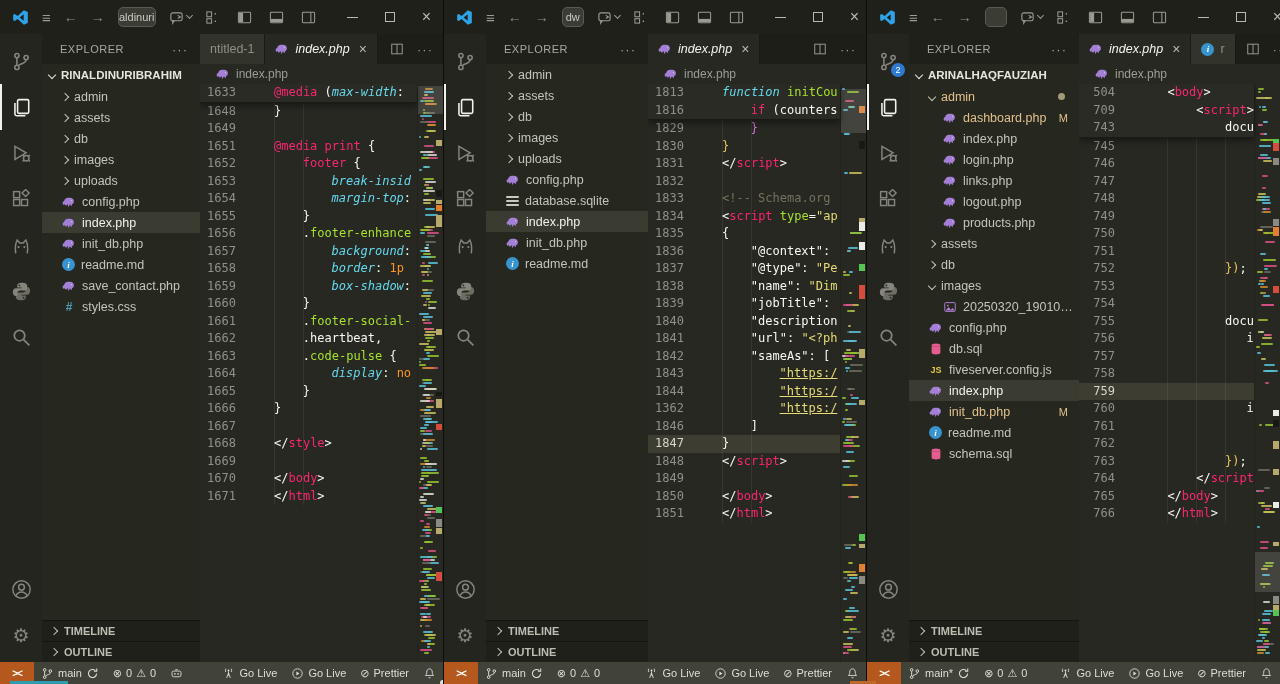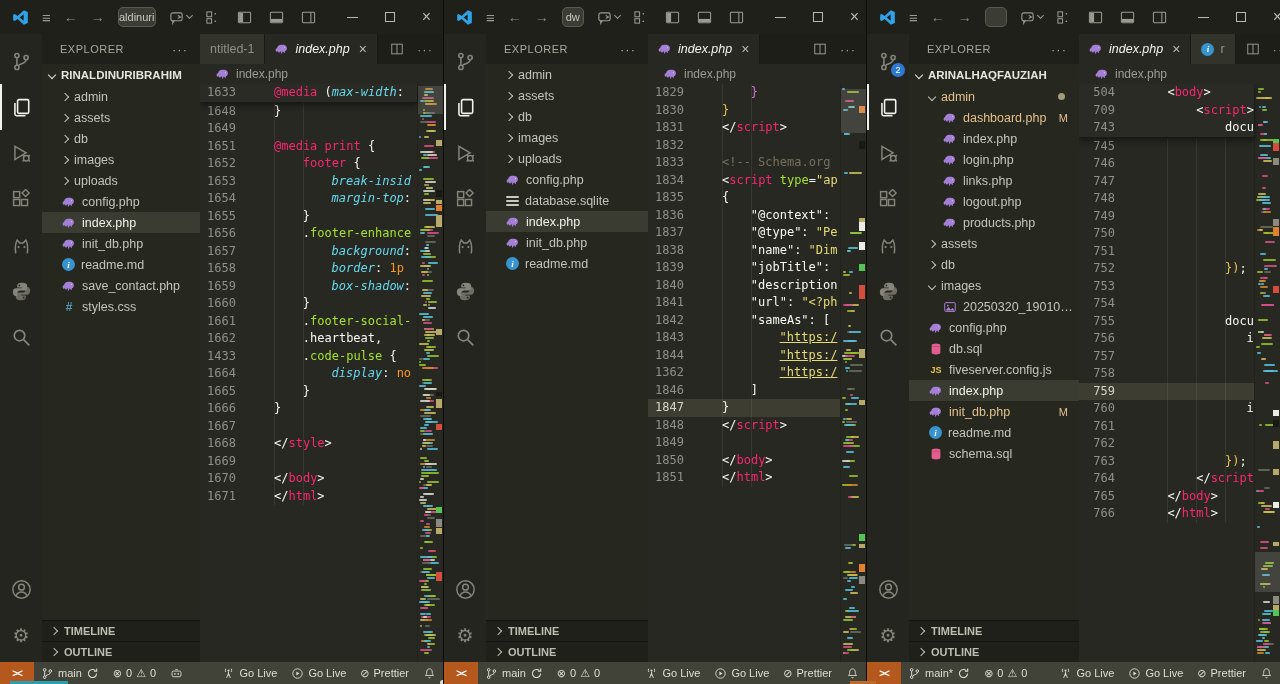--- a/index.html
+++ b/index.html
@@ -353,21 +353,21 @@
               <div class="cl"><span class="ln">1653</span><span class="code" style="padding-left: 83.6px;"><span class="tk-cy">break-insid</span></span></div>
               <div class="cl"><span class="ln">1654</span><span class="code" style="padding-left: 83.6px;"><span class="tk-cy">margin-top</span><span class="tk-pl">:</span></span></div>
               <div class="cl"><span class="ln">1655</span><span class="code" style="padding-left: 54.8px;"><span class="tk-pl">}</span></span></div>
               <div class="cl"><span class="ln">1656</span><span class="code" style="padding-left: 54.8px;"><span class="tk-pl">.</span><span class="tk-fn">footer-enhance</span></span></div>
               <div class="cl"><span class="ln">1657</span><span class="code" style="padding-left: 83.6px;"><span class="tk-cy">background</span><span class="tk-pl">:</span></span></div>
               <div class="cl"><span class="ln">1658</span><span class="code" style="padding-left: 83.6px;"><span class="tk-cy">border</span><span class="tk-pl">: </span><span class="tk-or">1p</span></span></div>
               <div class="cl"><span class="ln">1659</span><span class="code" style="padding-left: 83.6px;"><span class="tk-cy">box-shadow</span><span class="tk-pl">:</span></span></div>
               <div class="cl"><span class="ln">1660</span><span class="code" style="padding-left: 54.8px;"><span class="tk-pl">}</span></span></div>
               <div class="cl"><span class="ln">1661</span><span class="code" style="padding-left: 54.8px;"><span class="tk-pl">.</span><span class="tk-fn">footer-social-</span></span></div>
               <div class="cl"><span class="ln">1662</span><span class="code" style="padding-left: 54.8px;"><span class="tk-pl">.heartbeat,</span></span></div>
-              <div class="cl"><span class="ln">1433</span><span class="code" style="padding-left: 54.8px;"><span class="tk-pl">.</span><span class="tk-fn">code-pulse</span><span class="tk-pl"> {</span></span></div>
+              <div class="cl"><span class="ln">1663</span><span class="code" style="padding-left: 54.8px;"><span class="tk-pl">.</span><span class="tk-fn">code-pulse</span><span class="tk-pl"> {</span></span></div>
               <div class="cl"><span class="ln">1664</span><span class="code" style="padding-left: 83.6px;"><span class="tk-cy">display</span><span class="tk-pl">: </span><span class="tk-or">no</span></span></div>
               <div class="cl"><span class="ln">1665</span><span class="code" style="padding-left: 54.8px;"><span class="tk-pl">}</span></span></div>
               <div class="cl"><span class="ln">1666</span><span class="code" style="padding-left: 26px;"><span class="tk-pl">}</span></span></div>
               <div class="cl"><span class="ln">1667</span><span class="code" style="padding-left: 26px;"></span></div>
               <div class="cl"><span class="ln">1668</span><span class="code" style="padding-left: 26px;"><span class="tk-pl">&lt;/</span><span class="tk-k">style</span><span class="tk-pl">&gt;</span></span></div>
               <div class="cl"><span class="ln">1669</span><span class="code" style="padding-left: 26px;"></span></div>
               <div class="cl"><span class="ln">1670</span><span class="code" style="padding-left: 26px;"><span class="tk-pl">&lt;/</span><span class="tk-k">body</span><span class="tk-pl">&gt;</span></span></div>
               <div class="cl"><span class="ln">1671</span><span class="code" style="padding-left: 26px;"><span class="tk-pl">&lt;/</span><span class="tk-k">html</span><span class="tk-pl">&gt;</span></span></div>
             </div>
             <div class="minimap">
@@ -909,20 +909,24 @@
           <div class="breadcrumb">
             <span class="ic ">
               <svg viewBox="0 0 16 16">
                 <path fill="#a47fd6" d="M6.8 3.1c-2.3 0-4 1.6-4.4 3.8-.8.2-1.7 1-1.7 2.3 0 1.1.8 2 1.8 2.2l.5-1.3.9 2h1.3l.4-1.2c.4.1.8.2 1.2.2h.3l-.5 1.9H8l.5-1.9h1.2l.4 1.2h1.5l-.4-1.6c1.5-.6 2.4-2 2.4-3.7 0-2.3-1.9-3.9-4.4-3.9H6.8z"></path>
                 <circle cx="10.8" cy="6.5" r=".55" fill="#fff"></circle>
               </svg>
             </span>
             <span>index.php</span>
           </div>
           <div class="codewrap">
+            <div class="sticky" style="margin-right: 26px;">
+              <div class="cl"><span class="ln">1813</span><span class="code" style="padding-left: 26px;"><span class="tk-cy">function</span><span class="tk-fn"> initCou</span></span></div>
+              <div class="cl"><span class="ln">1816</span><span class="code" style="padding-left: 54.8px;"><span class="tk-k">if</span><span class="tk-pl"> (counters</span></span></div>
+            </div>
             <div class="lineswrap">
               <span class="guide" style="left: 74px;"></span>
               <span class="guide" style="left: 102.8px;"></span>
               <div class="cl"><span class="ln">1829</span><span class="code" style="padding-left: 54.8px;"><span class="tk-pu2">}</span></span></div>
               <div class="cl"><span class="ln">1830</span><span class="code" style="padding-left: 26px;"><span class="tk-yl">}</span></span></div>
               <div class="cl"><span class="ln">1831</span><span class="code" style="padding-left: 26px;"><span class="tk-pl">&lt;/</span><span class="tk-k">script</span><span class="tk-pl">&gt;</span></span></div>
               <div class="cl"><span class="ln">1832</span><span class="code" style="padding-left: 26px;"></span></div>
               <div class="cl"><span class="ln">1833</span><span class="code" style="padding-left: 26px;"><span class="tk-cm">&lt;!-- Schema.org</span></span></div>
               <div class="cl"><span class="ln">1834</span><span class="code" style="padding-left: 26px;"><span class="tk-pl">&lt;</span><span class="tk-k">script</span><span class="tk-pl"> </span><span class="tk-fn">type</span><span class="tk-pl">=</span><span class="tk-str">"ap</span></span></div>
               <div class="cl"><span class="ln">1835</span><span class="code" style="padding-left: 26px;"><span class="tk-pl">{</span></span></div>

